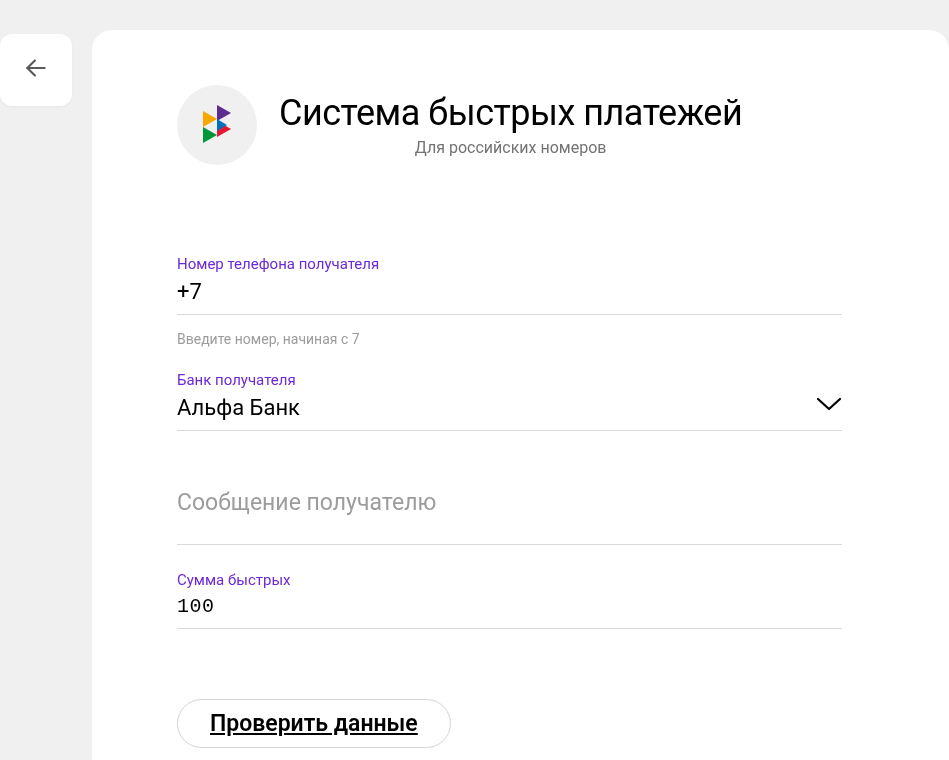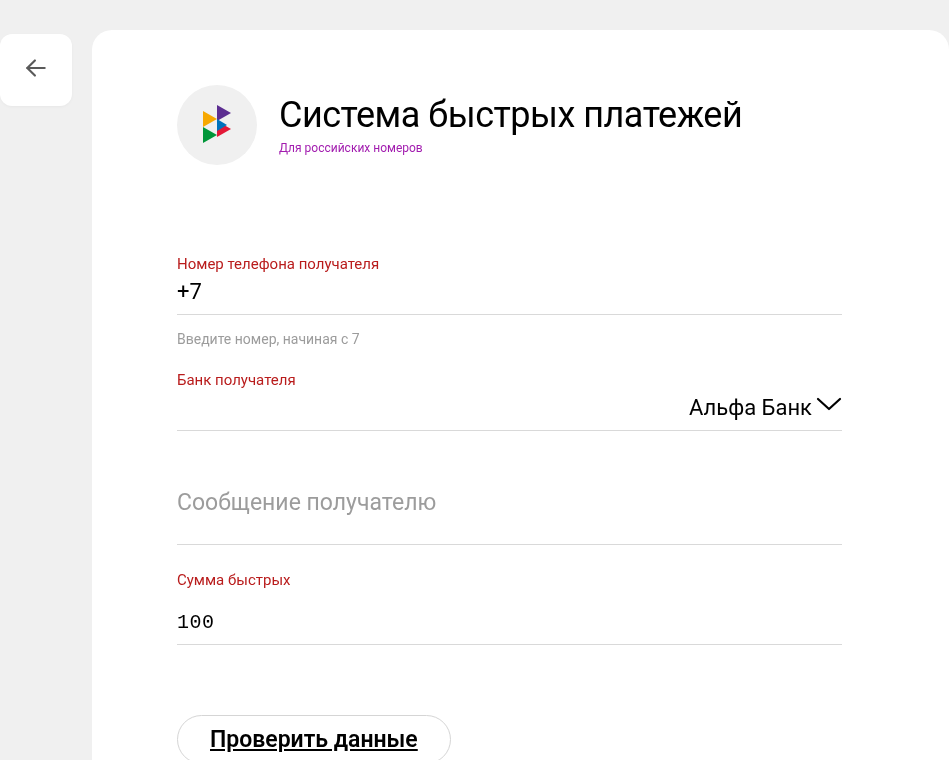--- a/index.html
+++ b/index.html
@@ -66,33 +66,34 @@
       height: 44px;
     }
     .header-text h1 {
       font-size: 36px;
       font-weight: 400;
       color: #000;
       letter-spacing: -0.5px;
       line-height: 1.15;
     }
     .header-text p {
-      font-size: 12px;
-      color: #a21caf;
+      font-size: 16px;
+      color: #737373;
       margin-top: 4px;
+      text-align: center;
     }
     .form {
       max-width: 665px;
     }
     .field {
       margin-bottom: 0;
     }
     .field-label {
       font-size: 15px;
-      color: #b91c1c;
+      color: #6d28d9;
       margin-bottom: 4px;
       display: block;
     }
     .field-input {
       width: 100%;
       border: none;
       border-bottom: 1px solid #d9d9d9;
       font-size: 22px;
       color: #000;
       padding: 2px 0 10px 0;
@@ -122,21 +123,20 @@
     }
     .select-value {
       width: 100%;
       border: none;
       border-bottom: 1px solid #d9d9d9;
       font-size: 22px;
       color: #000;
       padding: 2px 30px 10px 0;
       background: transparent;
       cursor: pointer;
-      text-align: right;
     }
     .chevron {
       position: absolute;
       right: 0;
       top: 2px;
       pointer-events: none;
     }
     .chevron svg {
       width: 26px;
       height: 18px;
@@ -149,21 +149,20 @@
       color: #9c9c9c;
       padding-bottom: 28px;
     }
     .field-amount {
       margin-bottom: 70px;
     }
     .field-amount .field-input {
       font-family: 'Courier New', monospace;
       font-size: 20px;
       letter-spacing: 0.5px;
-      margin-top: 16px;
     }
     .submit-button {
       display: inline-flex;
       align-items: center;
       justify-content: center;
       padding: 10px 32px;
       border: 1.5px solid #d5d5d5;
       border-radius: 32px;
       background: #fff;
       font-size: 23px;

